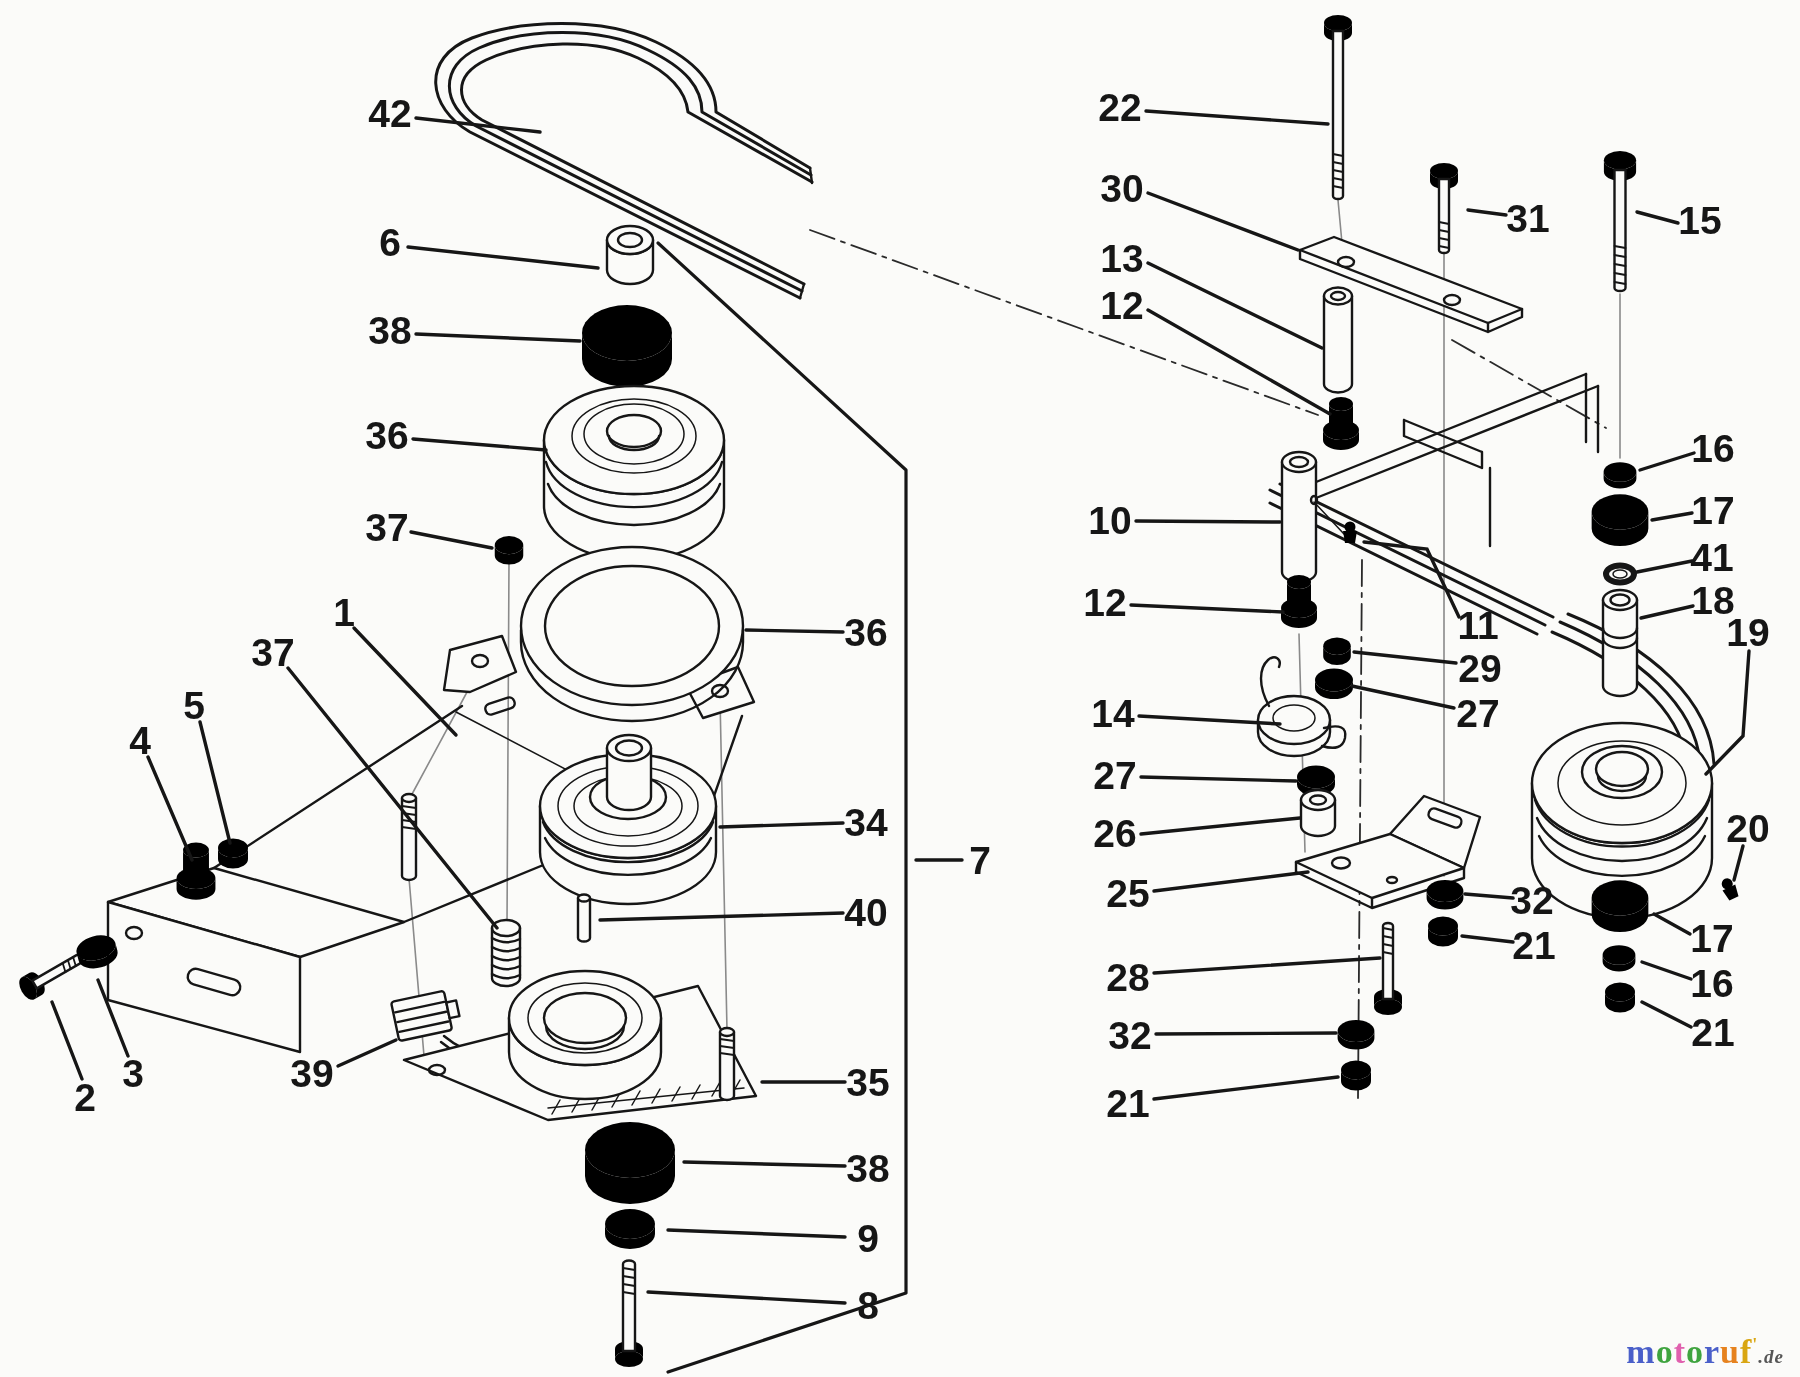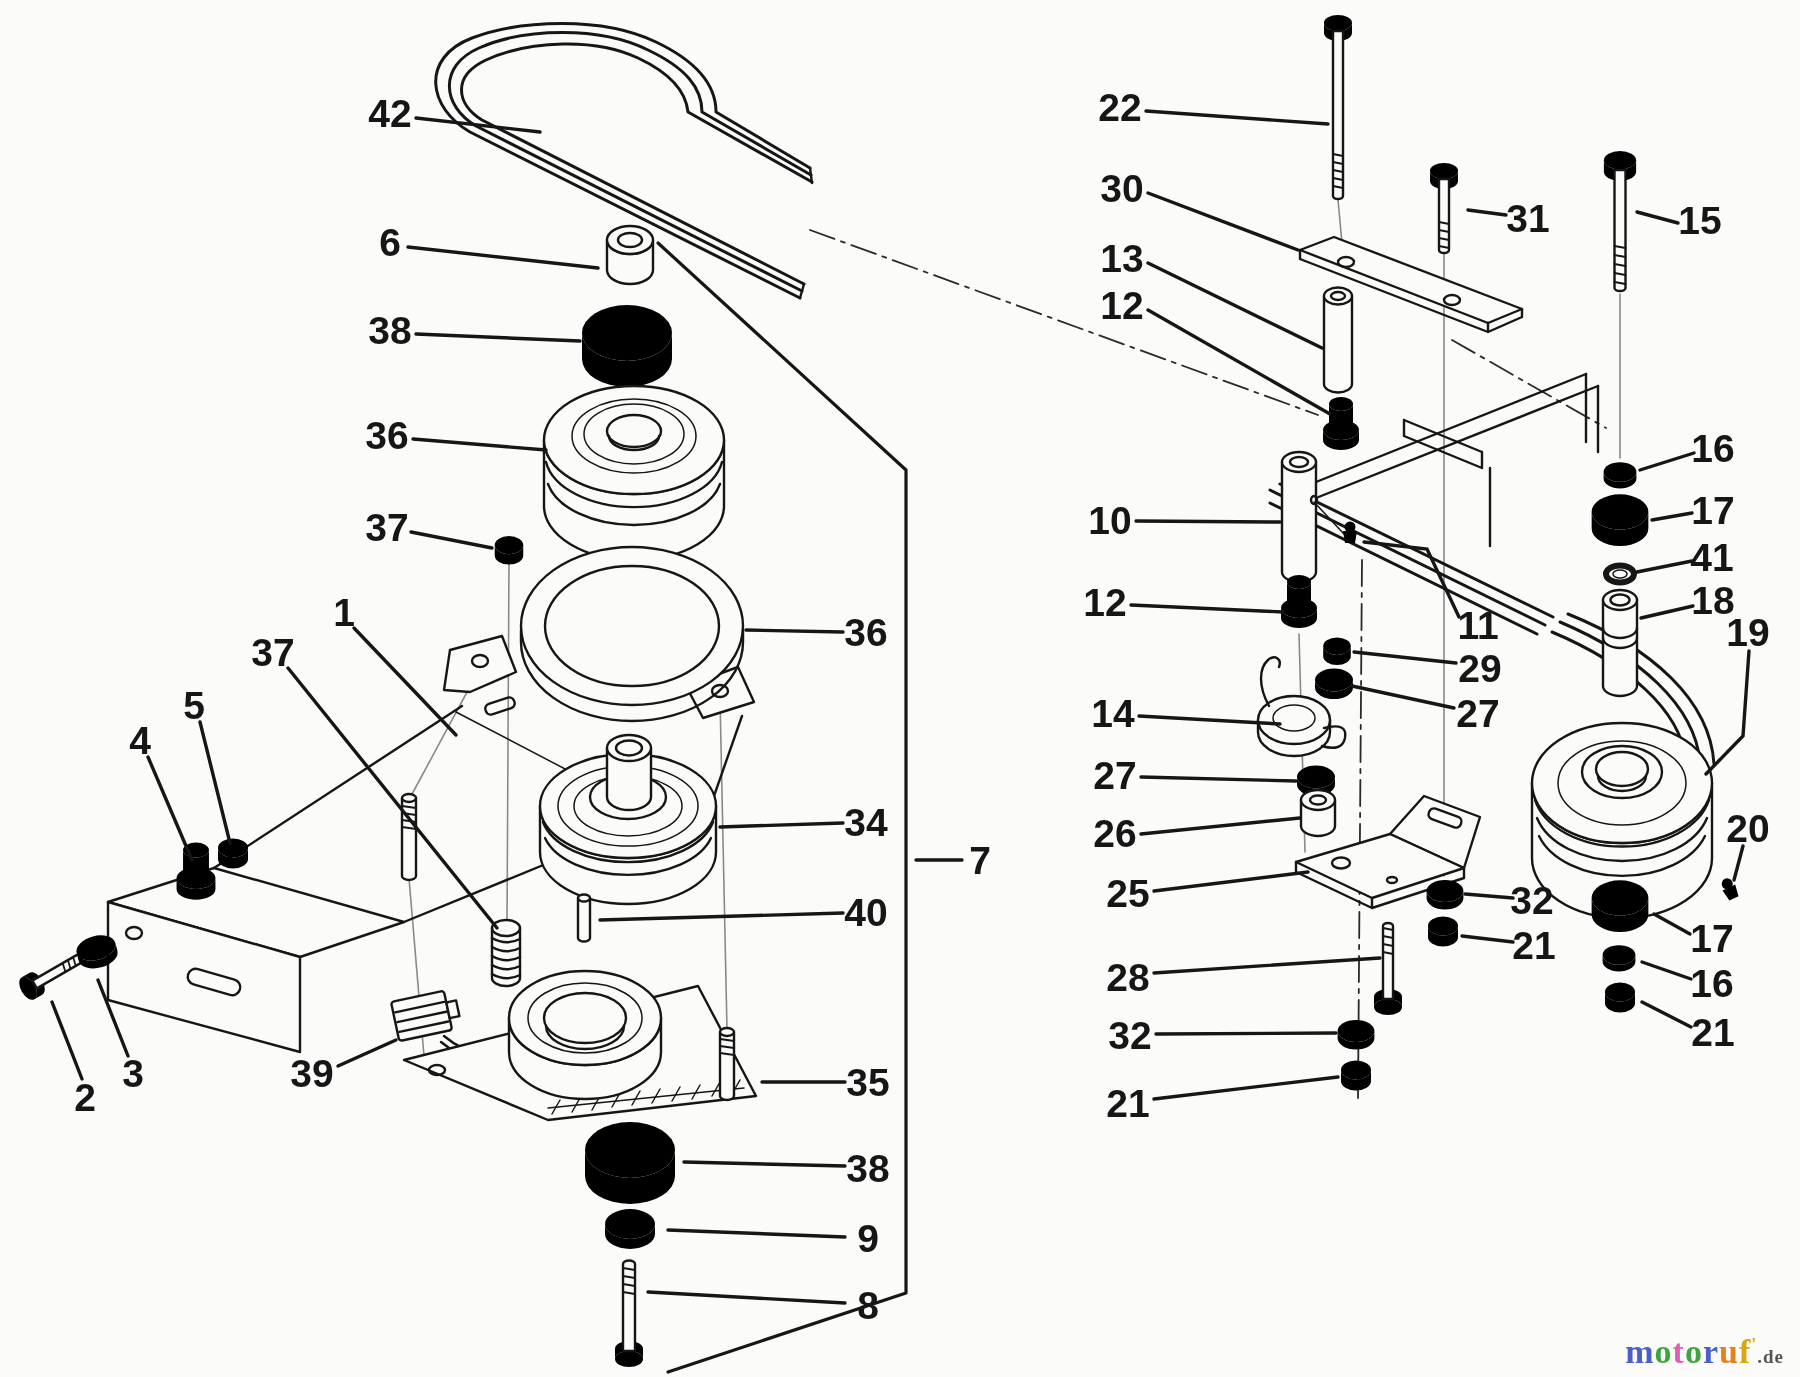--- a/index.html
+++ b/index.html
@@ -15,21 +15,21 @@
   #parts .thr{stroke-width:1.8;}
   #parts .heavy{stroke-width:3.2;}
   #parts .belt{stroke-width:3;}
   #parts .proj{stroke:#8a8a8a;stroke-width:1.6;}
   #parts .cdash{stroke:#2a2a2a;stroke-width:1.8;stroke-dasharray:26 7 4 7;}
   .leader{fill:none;stroke:#161616;stroke-width:3.4;stroke-linecap:round;}
   .callout-label{font-family:"Liberation Sans",sans-serif;font-weight:700;font-size:39px;
     fill:#161616;text-anchor:middle;dominant-baseline:central;}
   .watermark{position:absolute;right:16px;bottom:6px;
     font-family:"Liberation Serif",serif;font-weight:700;font-size:34px;letter-spacing:1px;}
-  .watermark .wm-suffix{font-size:19px;font-weight:700;}
+  .watermark .wm-suffix{font-size:19px;font-weight:700;font-style:italic;}
   .watermark .wm-sup{font-size:18px;vertical-align:super;}
 </style>
 </head>
 <body>
 
 <div class="stage">
 <svg width="1800" height="1377" viewBox="0 0 1800 1377">
   <defs>
     <g id="hexhead">
       <path class="solid" d="M -14,-5 L -14,5 A 14 8 0 0 0 14,5 L 14,-5 A 14 8 0 0 1 -14,-5 Z"></path>

